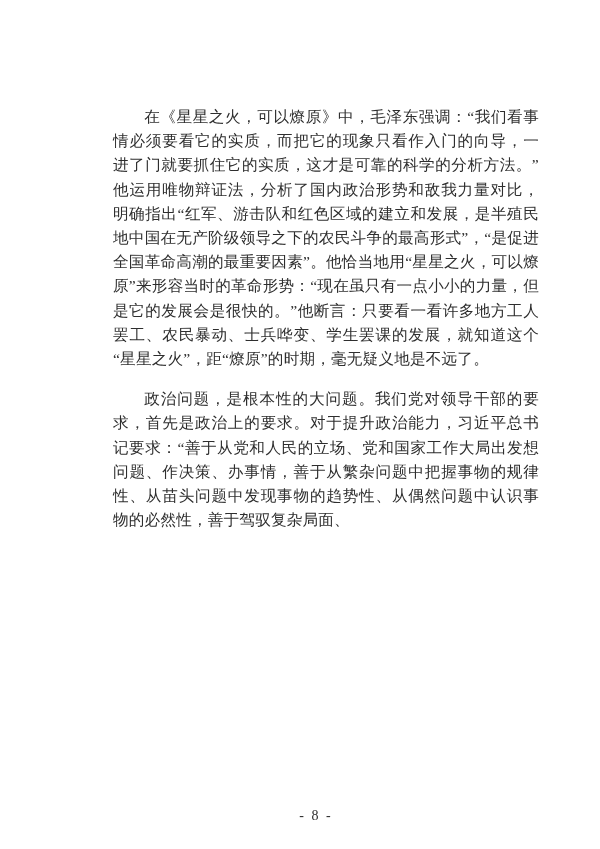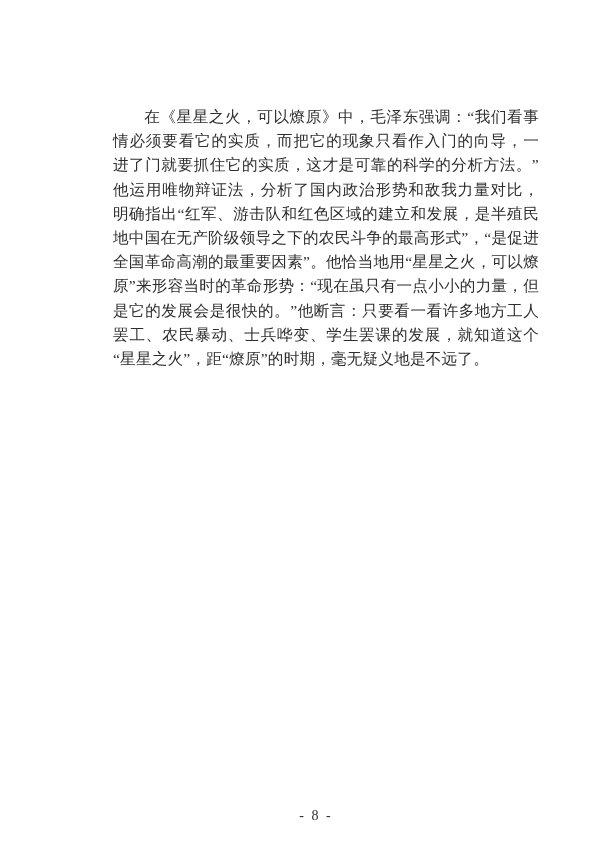--- a/index.html
+++ b/index.html
@@ -49,17 +49,18 @@
     color: var(--text-color);
     letter-spacing: 2px;
   }
 </style>
 </head>
 <body>
 
 <div class="page">
   <div class="text-block">
     <p class="para">在《星星之火，可以燎原》中，毛泽东强调：“我们看事情必须要看它的实质，而把它的现象只看作入门的向导，一进了门就要抓住它的实质，这才是可靠的科学的分析方法。”他运用唯物辩证法，分析了国内政治形势和敌我力量对比，明确指出“红军、游击队和红色区域的建立和发展，是半殖民地中国在无产阶级领导之下的农民斗争的最高形式”，“是促进全国革命高潮的最重要因素”。他恰当地用“星星之火，可以燎原”来形容当时的革命形势：“现在虽只有一点小小的力量，但是它的发展会是很快的。”他断言：只要看一看许多地方工人罢工、农民暴动、士兵哗变、学生罢课的发展，就知道这个“星星之火”，距“燎原”的时期，毫无疑义地是不远了。</p>
+    <p class="para">政治问题，是根本性的大问题。我们党对领导干部的要求，首先是政治上的要求。对于提升政治能力，习近平总书记要求：“善于从党和人民的立场、党和国家工作大局出发想问题、作决策、办事情，善于从繁杂问题中把握事物的规律性、从苗头问题中发现事物的趋势性、从偶然问题中认识事物的必然性，善于驾驭复杂局面、</p>
   </div>
   <div class="footer">
     <span class="page-number">- 8 -</span>
   </div>
 </div>
 
 </body></html>

